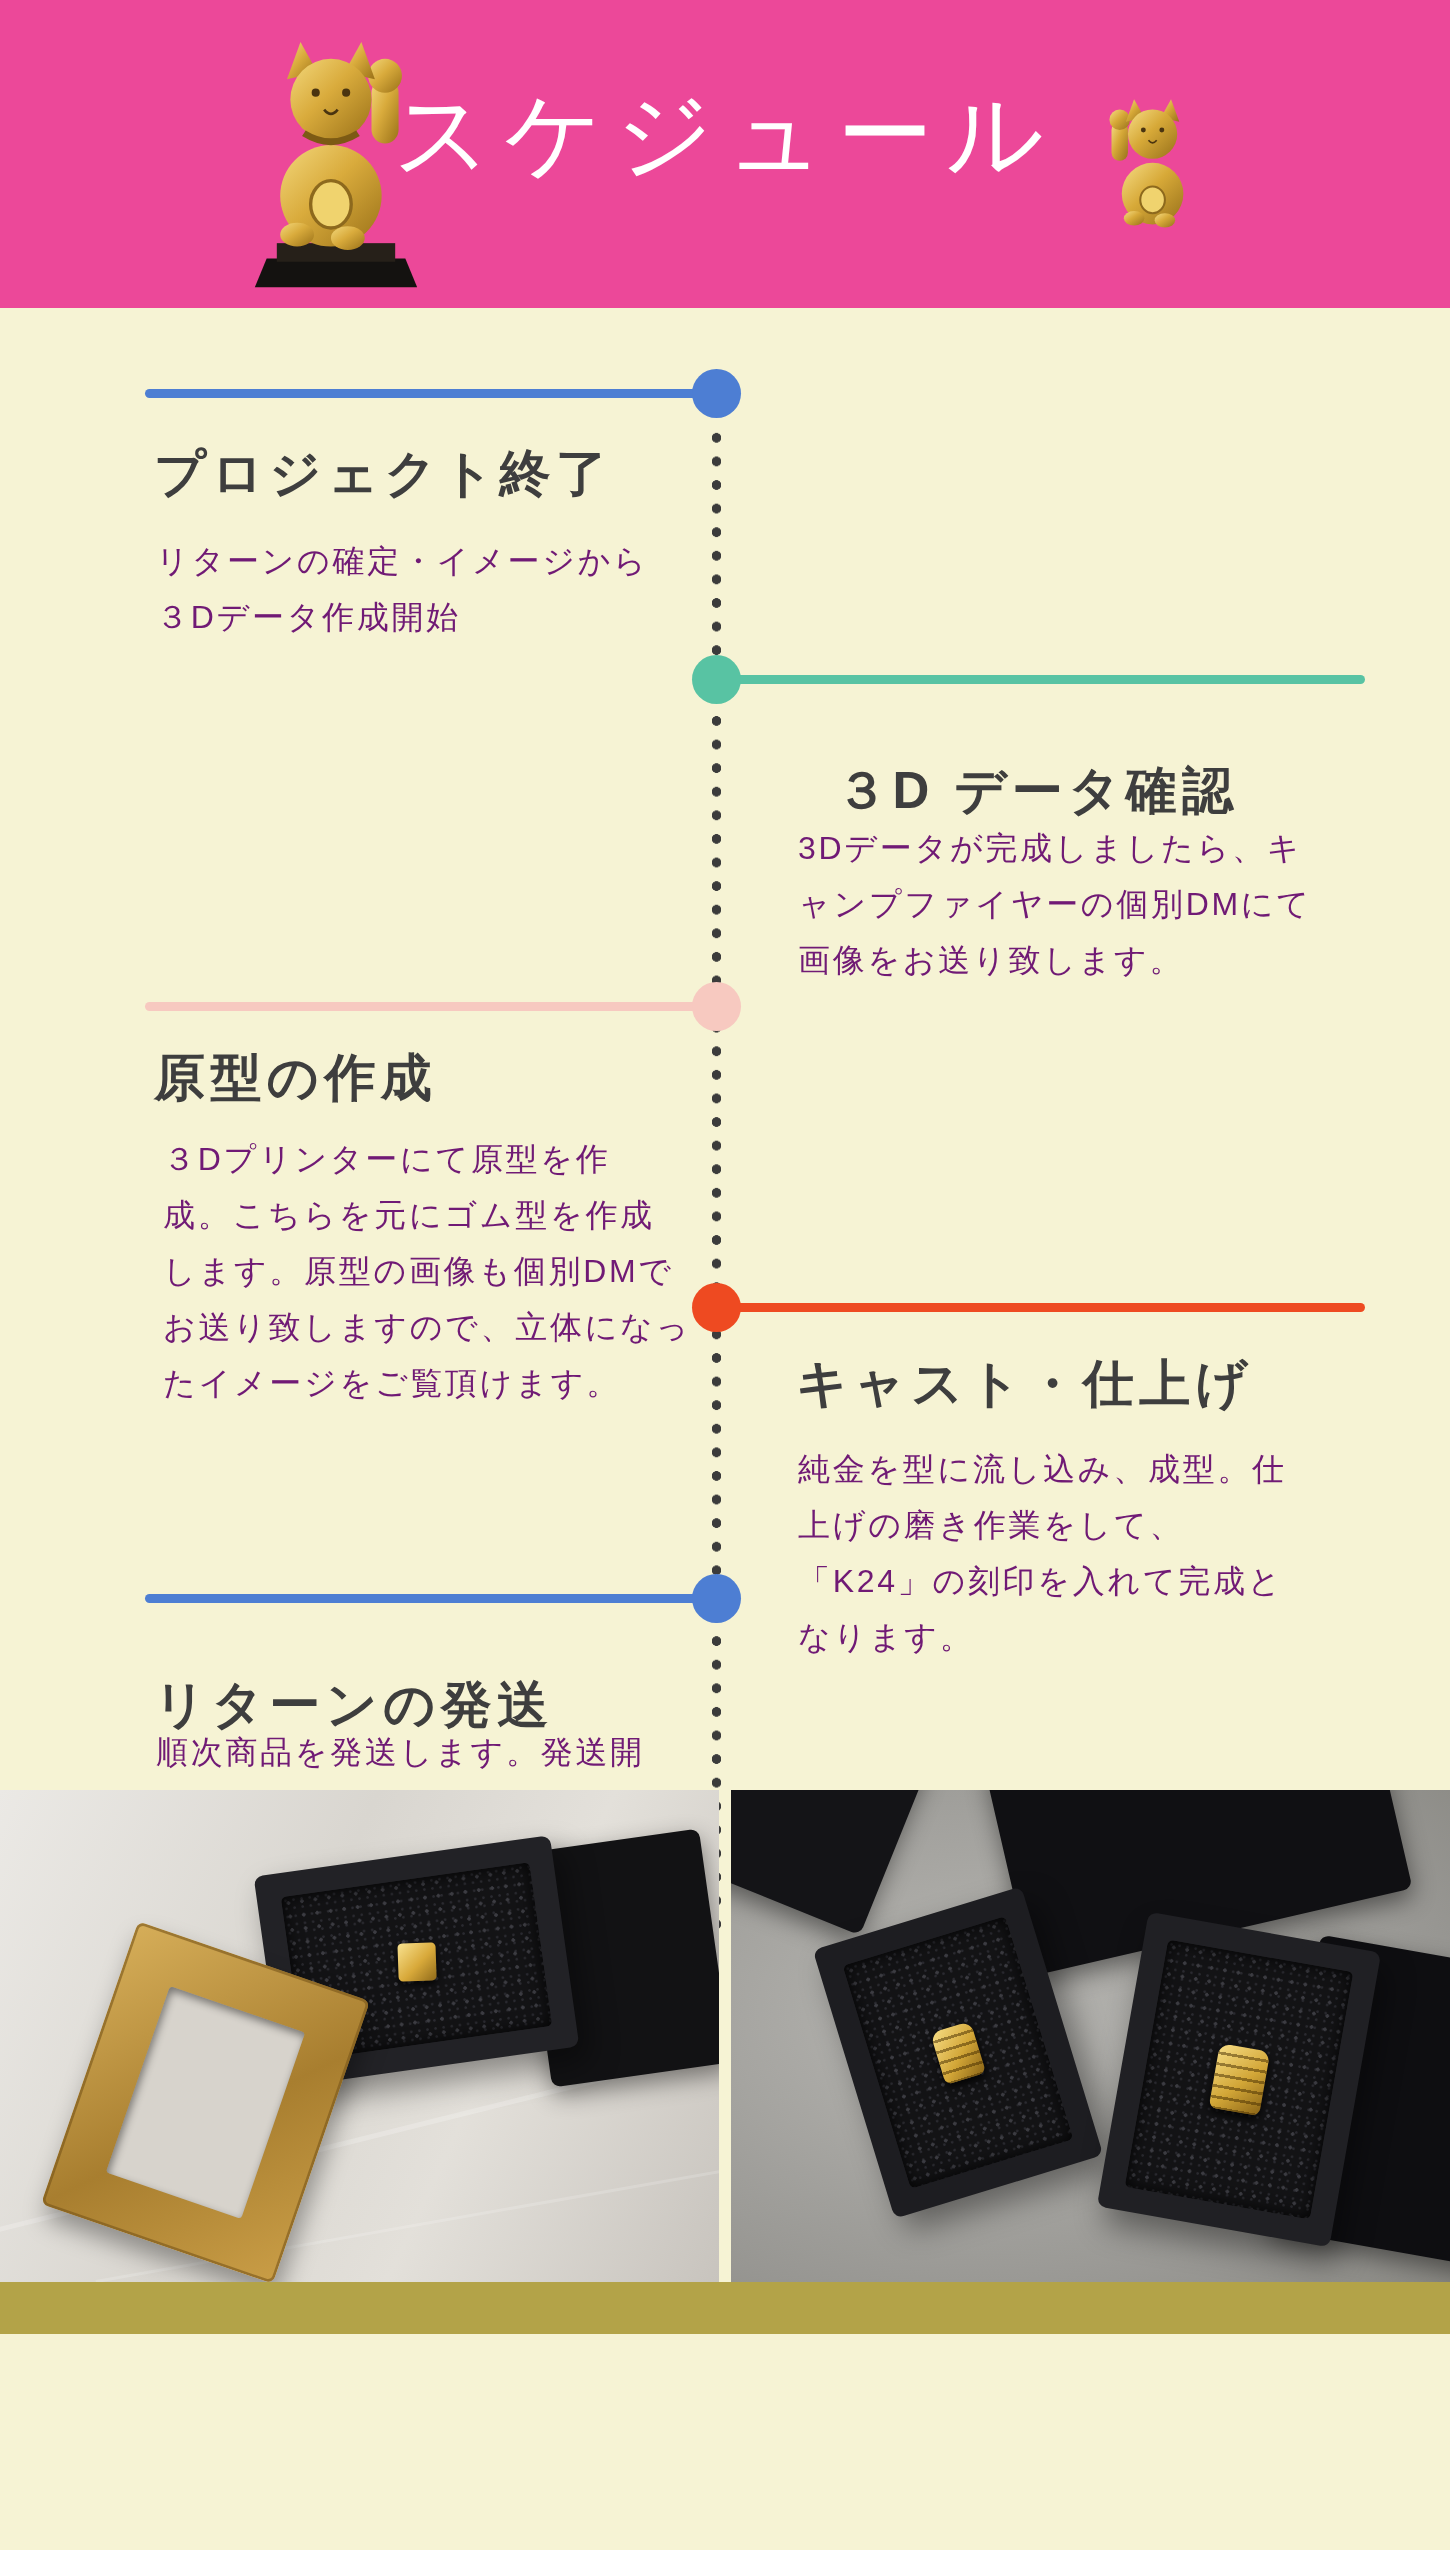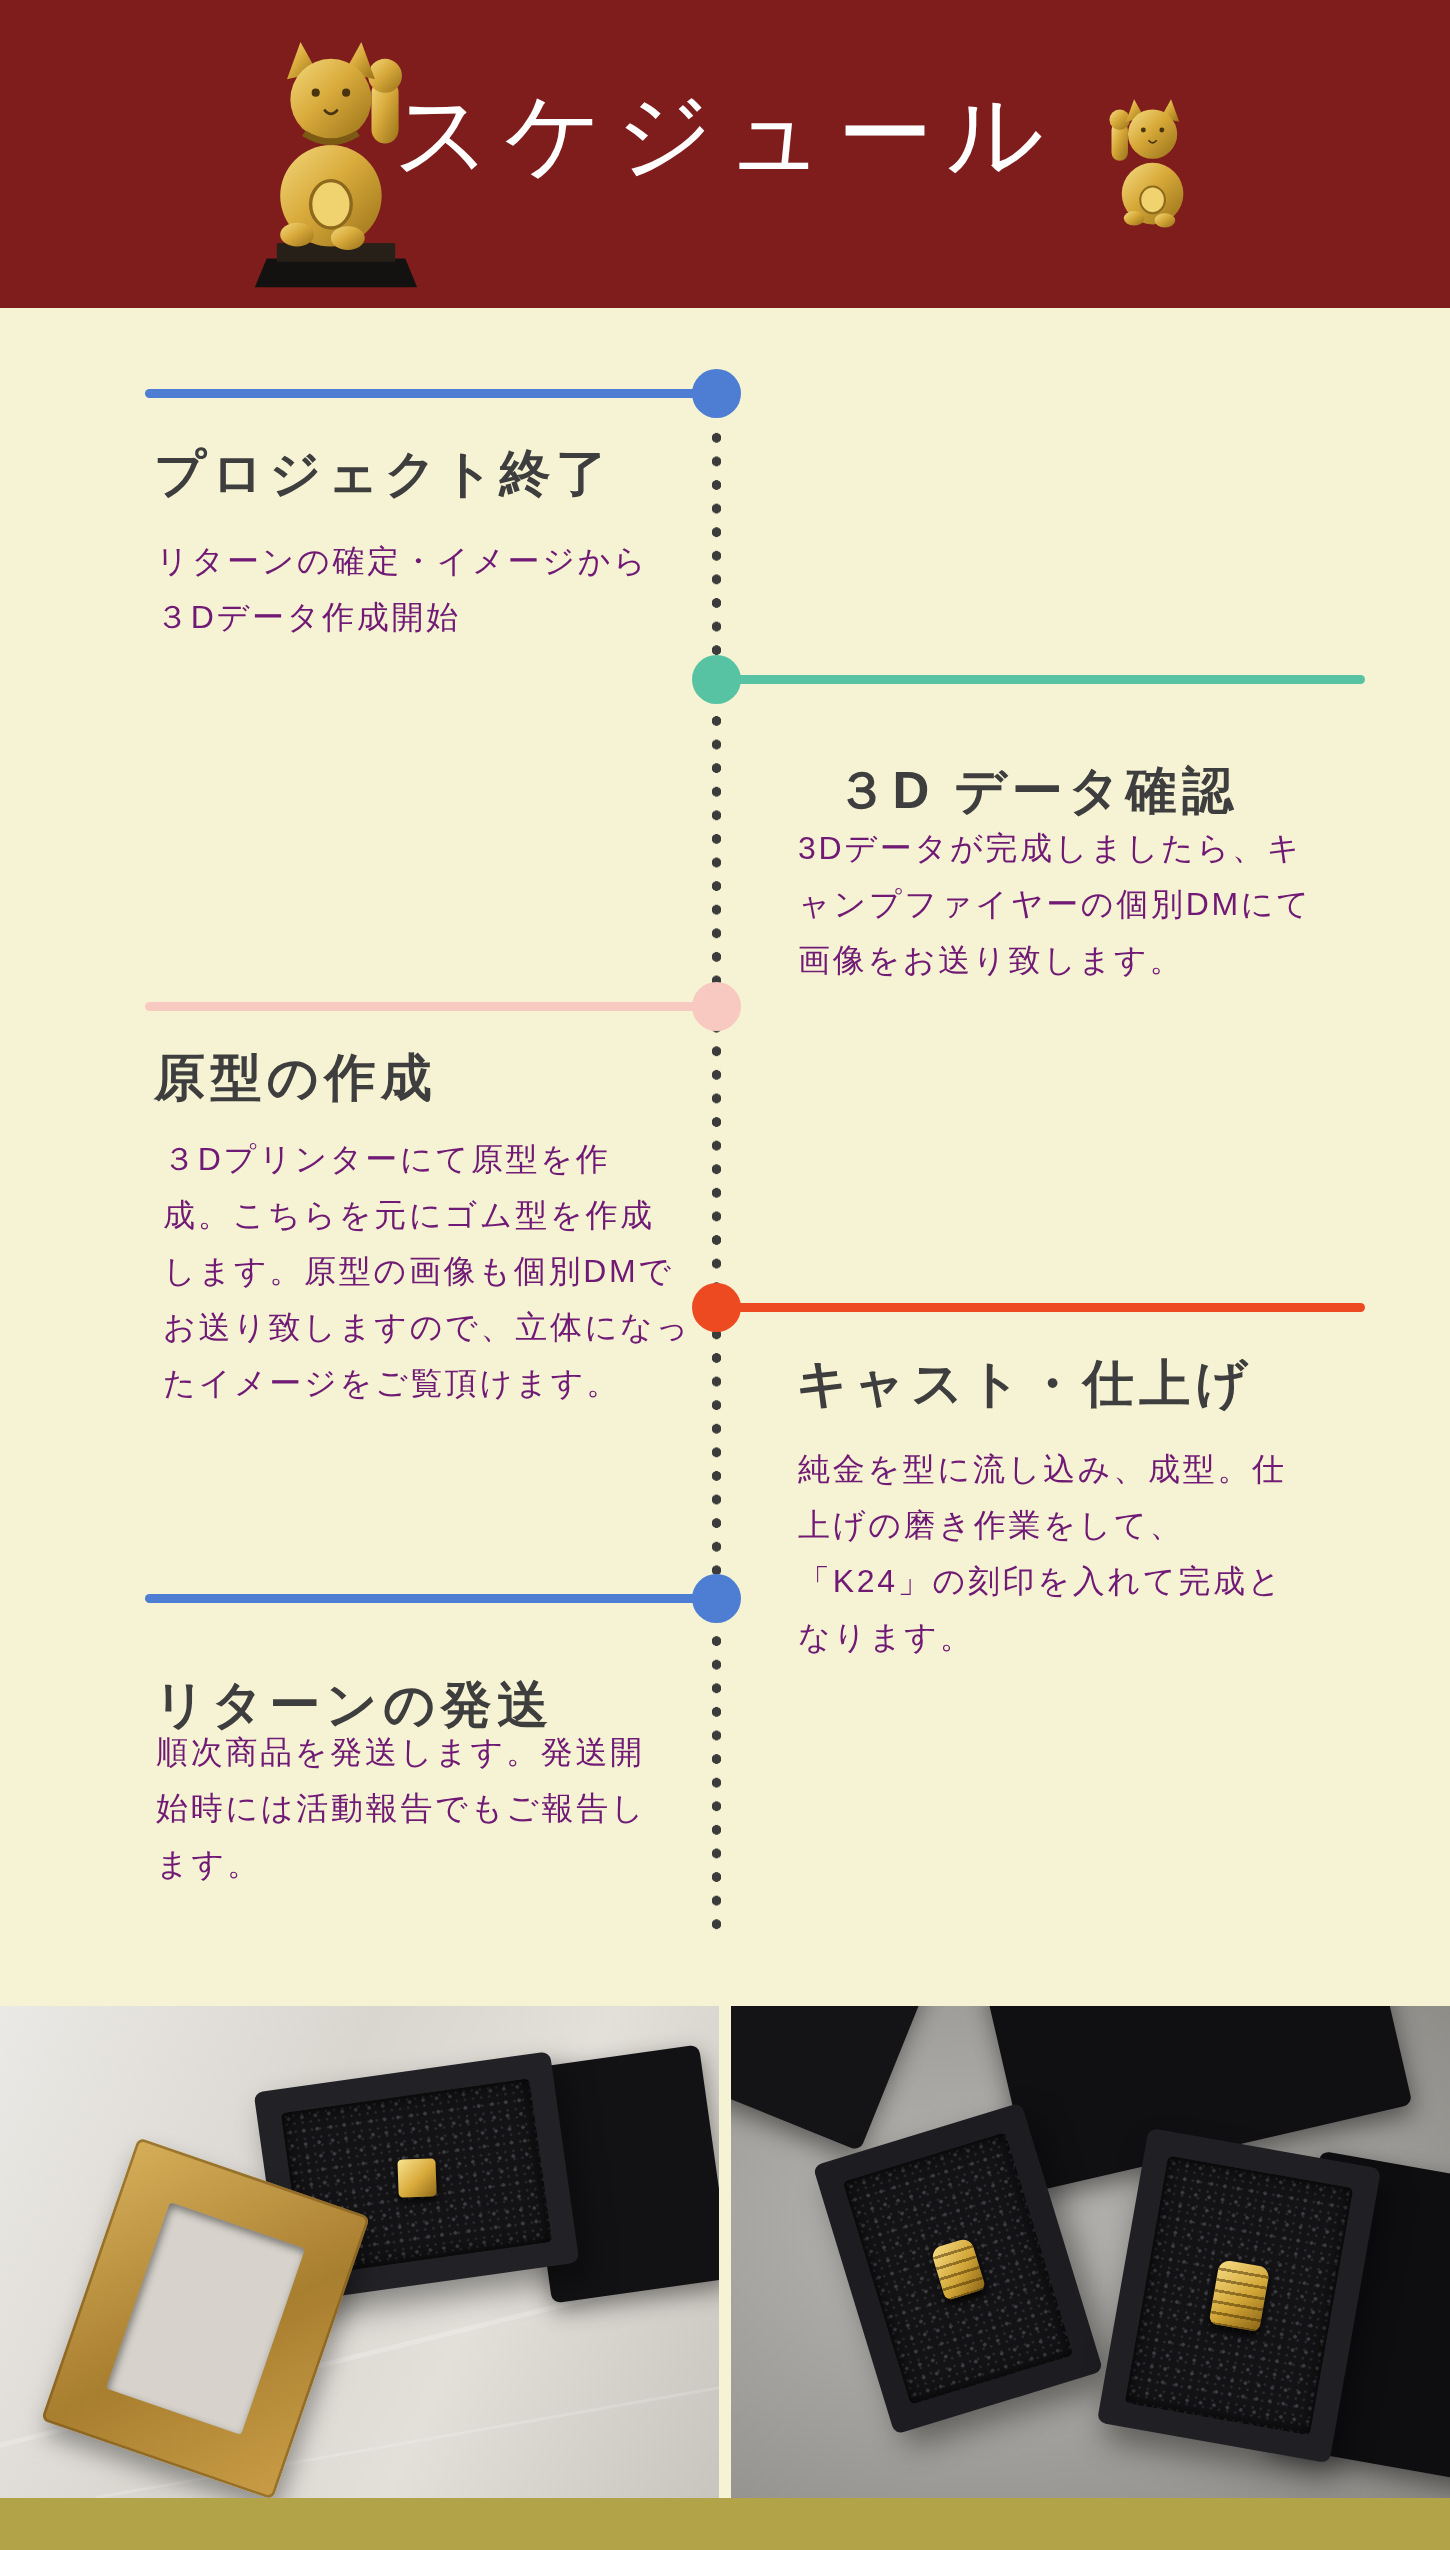--- a/index.html
+++ b/index.html
@@ -5,33 +5,33 @@
   * { margin:0; padding:0; box-sizing:border-box; }
   html,body { background:#ffffff; }
   .page {
     position:relative; width:1450px; height:2550px; overflow:hidden;
     background:#f6f3d4;
     font-family:"Liberation Sans", sans-serif;
   }
 
   
   .banner {
-    position:relative; height:308px; background:#7f1d1d; overflow:hidden;
+    position:relative; height:308px; background:#ec4899; overflow:hidden;
   }
   .banner-title {
     position:absolute; left:0; right:0; top:71px; text-align:center;
     color:#ffffff; font-size:96px; font-weight:400; letter-spacing:12.7px;
     font-family:"DejaVu Serif", serif;
   }
   .cat-left  { position:absolute; left:243px; top:34px; width:186px; height:256px; }
   .cat-right { position:absolute; left:1086px; top:91px; width:127px; height:154px; }
   .cat-left svg, .cat-right svg { width:100%; height:100%; display:block; }
 
   
-  .timeline { position:relative; height:1698px; }
+  .timeline { position:relative; height:1482px; }
   .dotline {
     position:absolute; left:712px; top:118px; width:9px; height:1514px;
     background-image: radial-gradient(circle, #3b3b3b 4.5px, transparent 5px);
     background-size:9px 23.6px; background-repeat:repeat-y;
   }
   .t-line { position:absolute; height:9px; border-radius:4.5px; }
   .t-dot  { position:absolute; width:49px; height:49px; border-radius:50%; }
   .t-heading {
     position:absolute; font-size:51px; font-weight:600; color:#3e3e3e;
     letter-spacing:5.4px;

